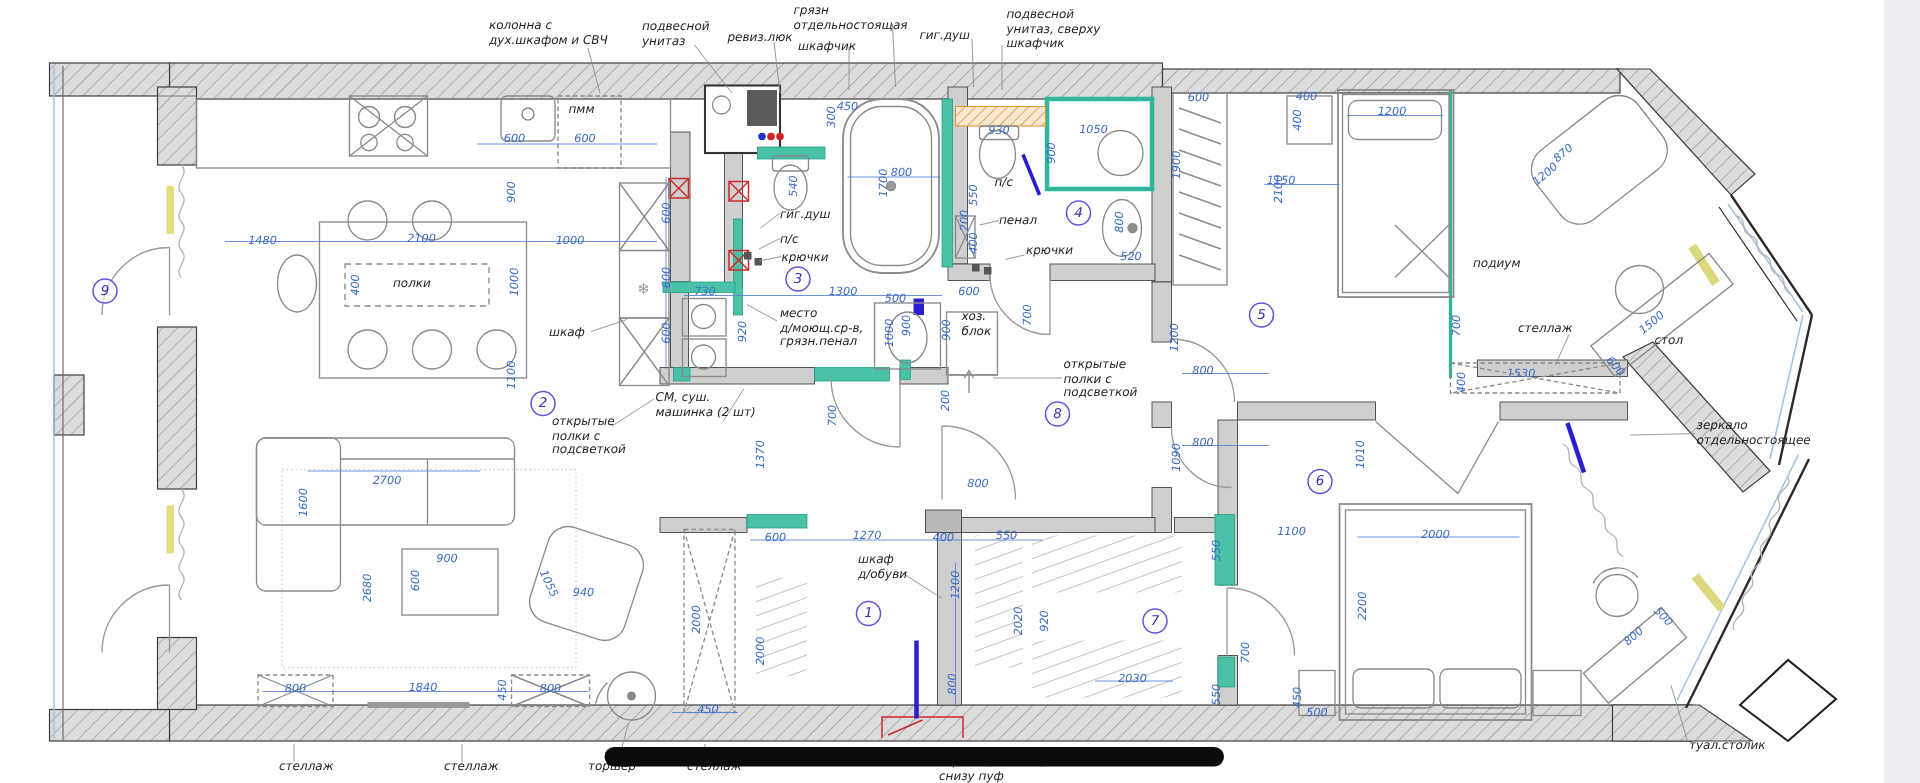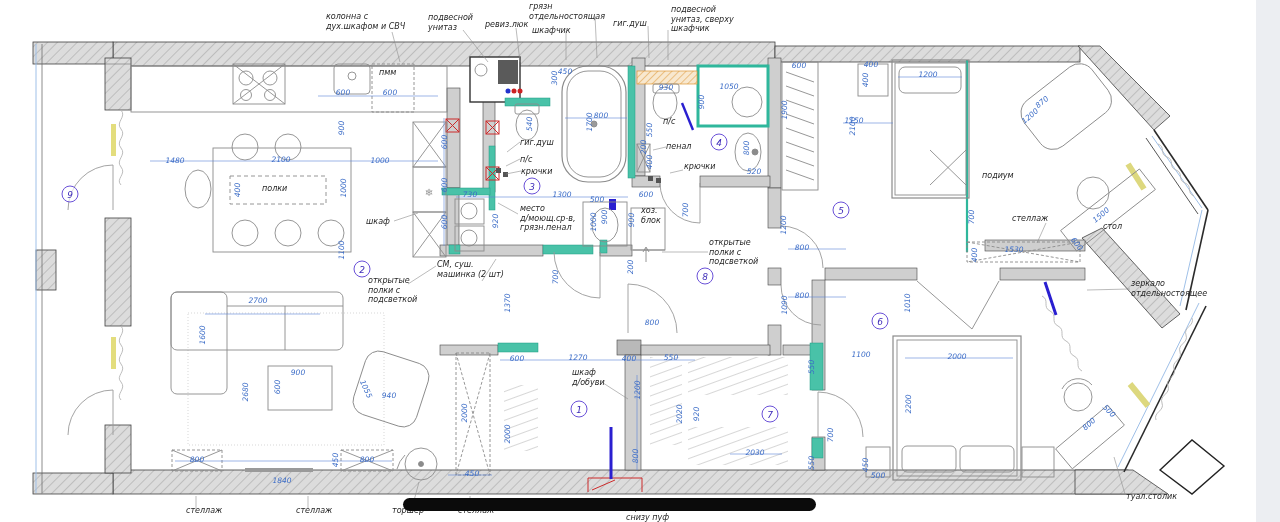--- a/index.html
+++ b/index.html
@@ -400,29 +400,29 @@
       <div class="dim" style="left: 341px; top: 128px; transform: translate(-50%, -50%) rotate(-90deg);">900</div>
       <div class="dim" style="left: 175px; top: 160px; transform: translate(-50%, -50%) rotate(0deg);">1480</div>
       <div class="dim" style="left: 281px; top: 159px; transform: translate(-50%, -50%) rotate(0deg);">2100</div>
       <div class="dim" style="left: 380px; top: 160px; transform: translate(-50%, -50%) rotate(0deg);">1000</div>
       <div class="dim" style="left: 237px; top: 190px; transform: translate(-50%, -50%) rotate(-90deg);">400</div>
       <div class="dim" style="left: 343px; top: 188px; transform: translate(-50%, -50%) rotate(-90deg);">1000</div>
       <div class="dim" style="left: 341px; top: 250px; transform: translate(-50%, -50%) rotate(-90deg);">1100</div>
       <div class="dim" style="left: 444px; top: 142px; transform: translate(-50%, -50%) rotate(-90deg);">600</div>
       <div class="dim" style="left: 444px; top: 185px; transform: translate(-50%, -50%) rotate(-90deg);">600</div>
       <div class="dim" style="left: 444px; top: 222px; transform: translate(-50%, -50%) rotate(-90deg);">600</div>
-      <div class="dim" style="left: 258px; top: 300px; transform: translate(-50%, -50%) rotate(0deg); font-style: italic;">2700</div>
+      <div class="dim" style="left: 258px; top: 320px; transform: translate(-50%, -50%) rotate(0deg); font-style: italic;">2700</div>
       <div class="dim" style="left: 202px; top: 335px; transform: translate(-50%, -50%) rotate(-90deg);">1600</div>
       <div class="dim" style="left: 245px; top: 392px; transform: translate(-50%, -50%) rotate(-90deg);">2680</div>
       <div class="dim" style="left: 298px; top: 372px; transform: translate(-50%, -50%) rotate(0deg);">900</div>
       <div class="dim" style="left: 277px; top: 387px; transform: translate(-50%, -50%) rotate(-90deg);">600</div>
       <div class="dim" style="left: 366px; top: 389px; transform: translate(-50%, -50%) rotate(65deg);">1055</div>
       <div class="dim" style="left: 389px; top: 395px; transform: translate(-50%, -50%) rotate(0deg);">940</div>
       <div class="dim" style="left: 197px; top: 459px; transform: translate(-50%, -50%) rotate(0deg);">800</div>
-      <div class="dim" style="left: 282px; top: 480px; transform: translate(-50%, -50%) rotate(0deg);">1840</div>
+      <div class="dim" style="left: 282px; top: 458px; transform: translate(-50%, -50%) rotate(0deg);">1840</div>
       <div class="dim" style="left: 335px; top: 460px; transform: translate(-50%, -50%) rotate(-90deg);">450</div>
       <div class="dim" style="left: 367px; top: 459px; transform: translate(-50%, -50%) rotate(0deg);">800</div>
       <div class="dim" style="left: 529px; top: 124px; transform: translate(-50%, -50%) rotate(-90deg);">540</div>
       <div class="dim" style="left: 565px; top: 71px; transform: translate(-50%, -50%) rotate(0deg);">450</div>
       <div class="dim" style="left: 554px; top: 78px; transform: translate(-50%, -50%) rotate(-90deg);">300</div>
       <div class="dim" style="left: 589px; top: 122px; transform: translate(-50%, -50%) rotate(-90deg);">1700</div>
       <div class="dim" style="left: 601px; top: 115px; transform: translate(-50%, -50%) rotate(0deg);">800</div>
       <div class="dim" style="left: 470px; top: 194px; transform: translate(-50%, -50%) rotate(0deg);">730</div>
       <div class="dim" style="left: 542px; top: 194px; transform: translate(-50%, -50%) rotate(0deg); margin-left: 20px;">1300</div>
       <div class="dim" style="left: 597px; top: 199px; transform: translate(-50%, -50%) rotate(0deg);">500</div>

